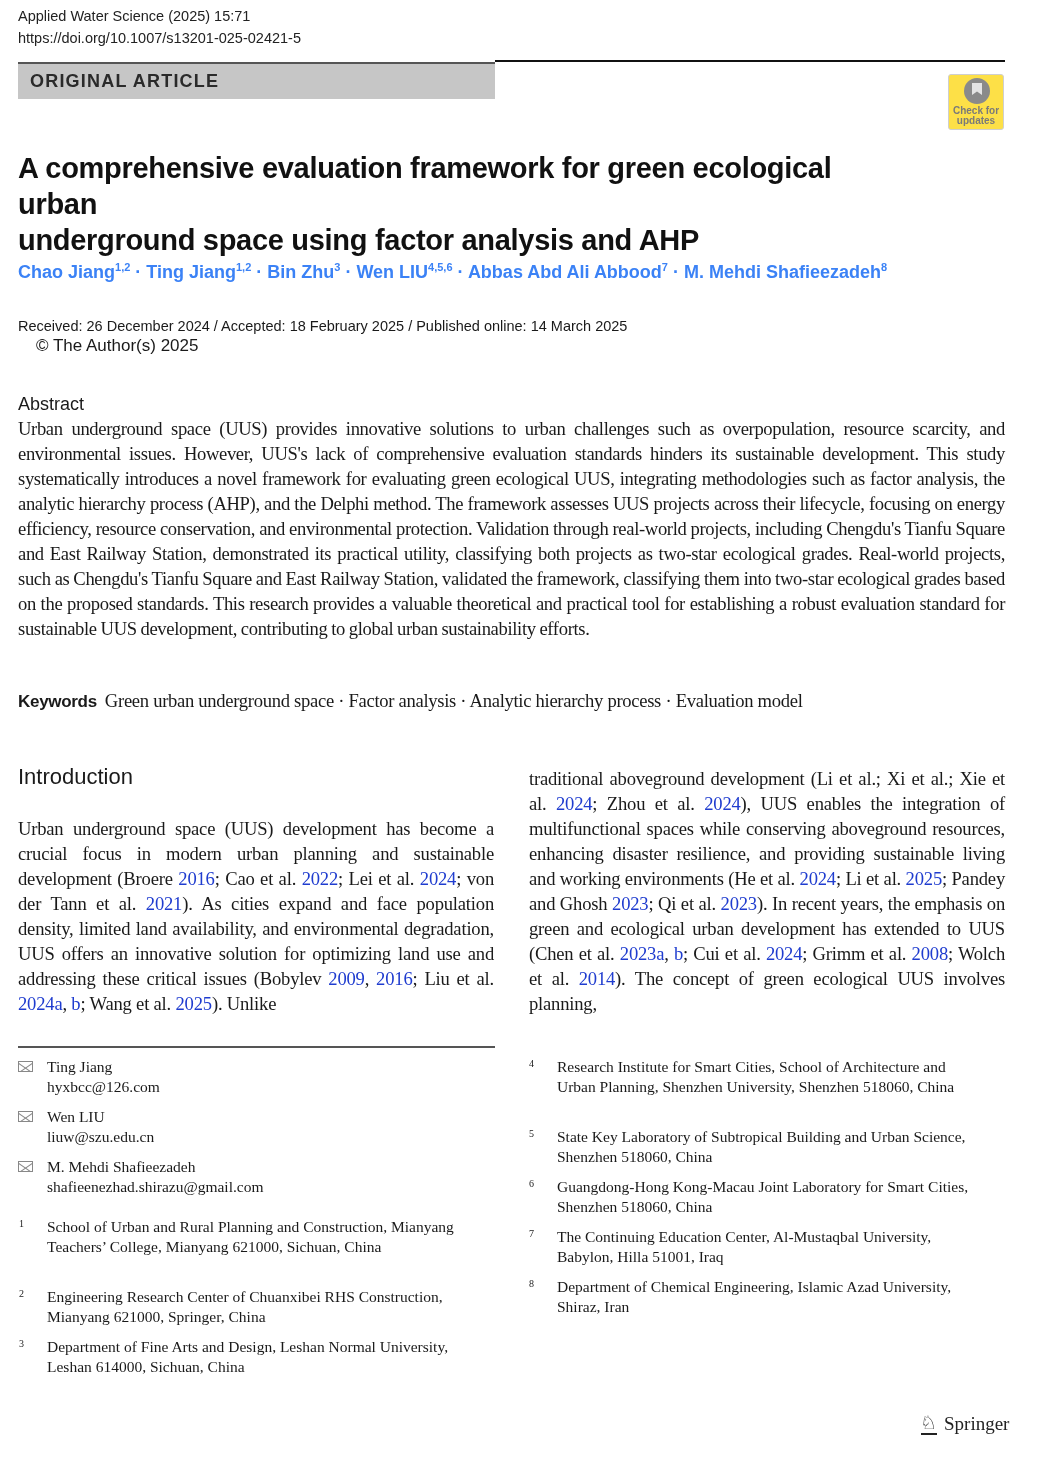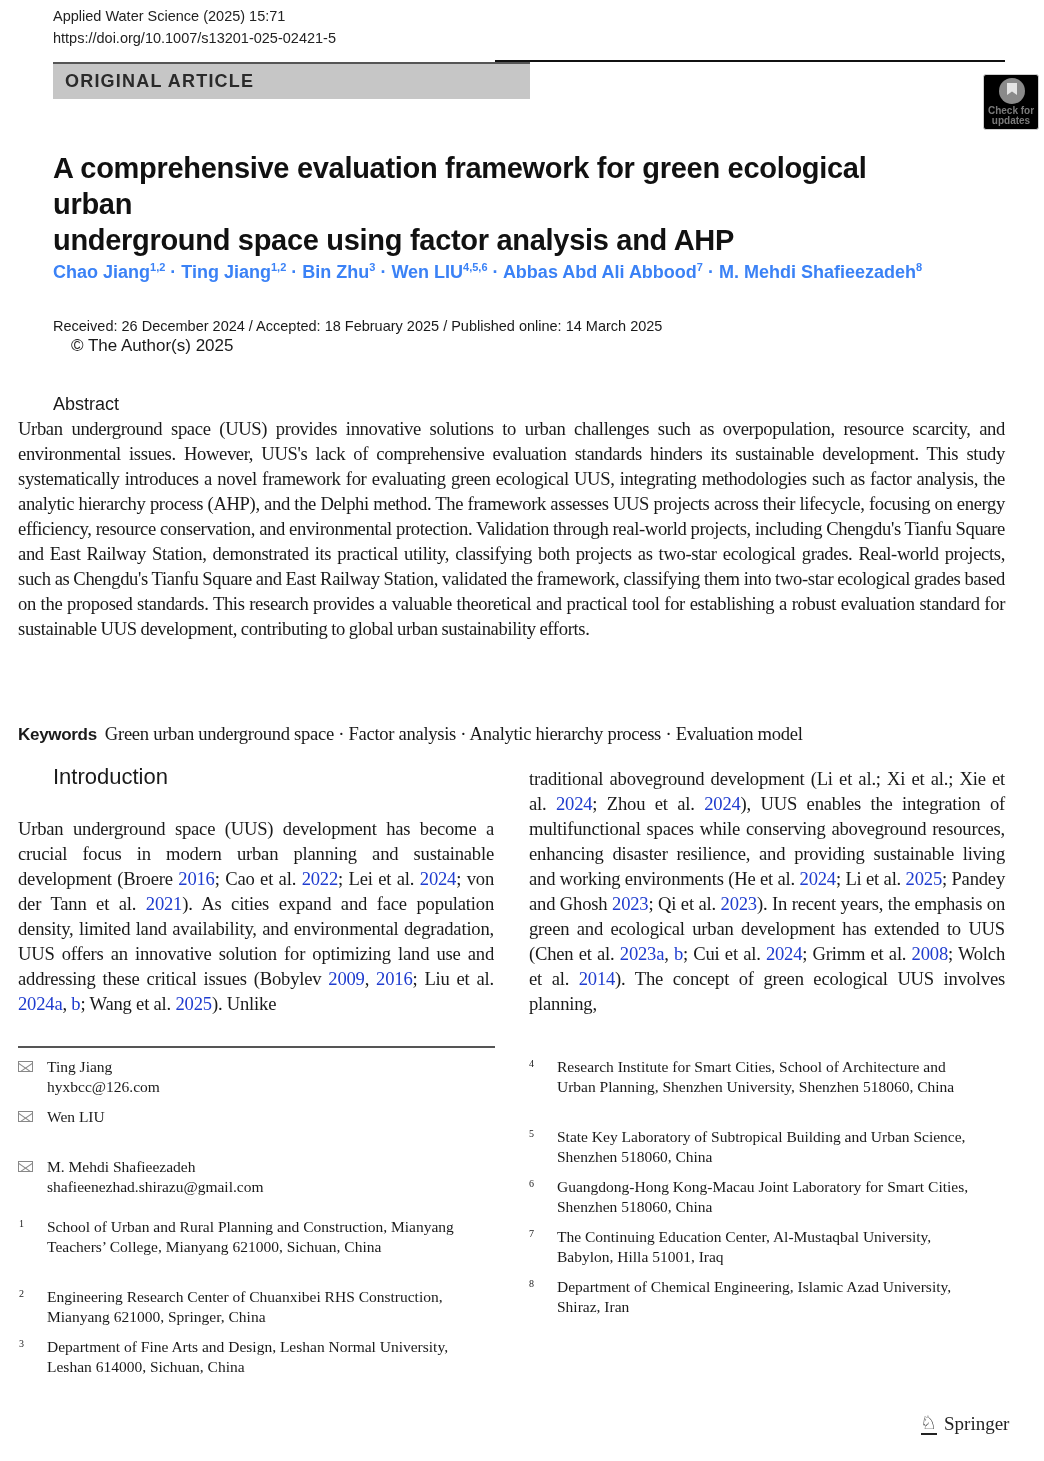--- a/index.html
+++ b/index.html
@@ -1,44 +1,44 @@
 <!DOCTYPE html>
 <html><head>
 <meta charset="utf-8">
 <style>
   html, body { margin:0; padding:0; background:#ffffff; }
   body { width:1044px; height:1461px; position:relative; overflow:hidden; color:#1a1a1a; }
-  .sans { font-family:"Liberation Sans","DejaVu Sans",sans-serif;margin-left:35px; }
+  .sans { font-family:"Liberation Sans","DejaVu Sans",sans-serif; }
   .serif { font-family:"Liberation Serif","DejaVu Serif",serif; }
   .abs { position:absolute; }
 
   #journal-line { left:18px; top:6px; font-size:14.5px; line-height:20px; color:#222; }
   #doi-line { left:18px; top:28px; font-size:14.5px; line-height:20px; color:#222; }
 
   #top-rule { left:495px; top:60px; width:510px; height:2px; background:#111; }
   #article-type-band { left:18px; top:62px; width:477px; height:37px; background:#c6c6c6; border-top:2px solid #555; box-sizing:border-box; }
   #article-type-band span { position:absolute; left:12px; top:7px; font-size:18px; font-weight:bold; letter-spacing:1.2px; color:#2a2a2a; }
 
-  #check-updates { left:948px; top:74px; width:56px; height:56px; background:#000000; border:1px solid #cfcfcf; border-radius:3px; box-sizing:border-box; text-align:center; }
+  #check-updates { left:948px; top:74px; width:56px; height:56px; background:#fde047; border:1px solid #cfcfcf; border-radius:3px; box-sizing:border-box; text-align:center; }
   #check-updates .badge-circle { position:absolute; left:15px; top:3px; width:26px; height:26px; border-radius:50%; background:#8a8a8a; }
   #check-updates .badge-circle::after { content:""; position:absolute; left:8px; top:5px; width:10px; height:12px; background:#e4e4e4; clip-path:polygon(0 0,100% 0,100% 100%,50% 70%,0 100%); }
   #check-updates .badge-text { position:absolute; left:0; right:0; top:31px; font-size:10px; line-height:10px; color:#7a7a7a; font-weight:bold; }
 
   #paper-title { left:18px; top:150px; width:900px; font-size:29px; line-height:36px; font-weight:bold; color:#111; letter-spacing:-0.3px; }
 
   #authors { left:18px; top:254px; width:1000px; font-size:18px; line-height:26px; font-weight:bold; color:#3b82f6; }
   #authors sup { font-size:11px; vertical-align:7px; font-weight:bold; }
 
   #dates-line { left:18px; top:316px; font-size:14.5px; line-height:20px; }
   #copyright-line { left:36px; top:336px; font-size:17px; line-height:20px; }
 
   #abstract-heading { left:18px; top:392px; font-size:18px; font-weight:normal; line-height:24px; }
   #abstract-body { left:18px; top:416px; width:987px; font-size:18.6px; line-height:25px; text-align:justify; letter-spacing:-0.35px; word-spacing:-0.5px; }
 
-  #keywords-row { left:18px; top:716px; width:1000px; font-size:18.6px; line-height:35px; letter-spacing:-0.3px; }
+  #keywords-row { left:18px; top:690px; width:1000px; font-size:18.6px; line-height:22px; letter-spacing:-0.3px; }
   #keywords-row .kw-label { font-family:"Liberation Sans","DejaVu Sans",sans-serif; font-weight:bold; font-size:17px; margin-right:8px; }
 
   #intro-heading { left:18px; top:763px; font-size:22px; font-weight:normal; line-height:28px; }
 
   .col-text { font-size:18.6px; line-height:25px; text-align:justify; letter-spacing:-0.2px; }
   #intro-left { left:18px; top:816px; width:476px; }
   #intro-right { left:529px; top:766px; width:476px; }
   .cite { color:#1f3ccf; }
 
   #footnote-rule { left:18px; top:1046px; width:477px; height:1.5px; background:#555; }
@@ -103,20 +103,21 @@
   <span class="mail-icon"></span>
   <div class="body">
     <div>Ting Jiang</div>
     <div>hyxbcc@126.com</div>
   </div>
 </div>
 <div class="abs serif fn" style="left:18px; top:1107px; width:470px; height:40px;">
   <span class="mail-icon"></span>
   <div class="body">
     <div>Wen LIU</div>
+    <div>liuw@szu.edu.cn</div>
   </div>
 </div>
 <div class="abs serif fn" style="left:18px; top:1157px; width:470px; height:40px;">
   <span class="mail-icon"></span>
   <div class="body">
     <div>M. Mehdi Shafieezadeh</div>
     <div>shafieenezhad.shirazu@gmail.com</div>
   </div>
 </div>
 

